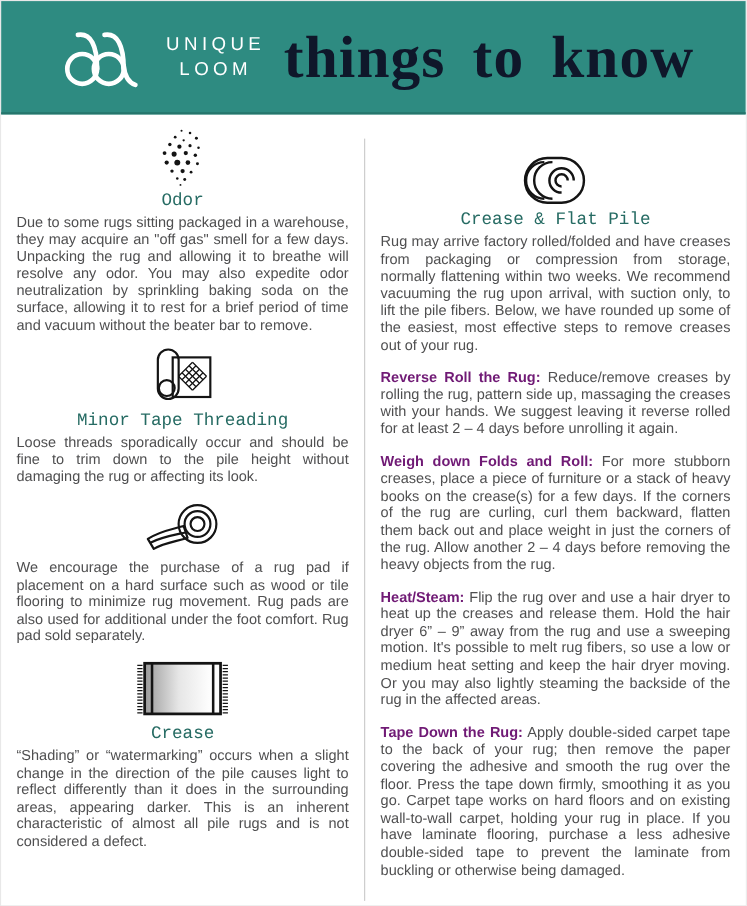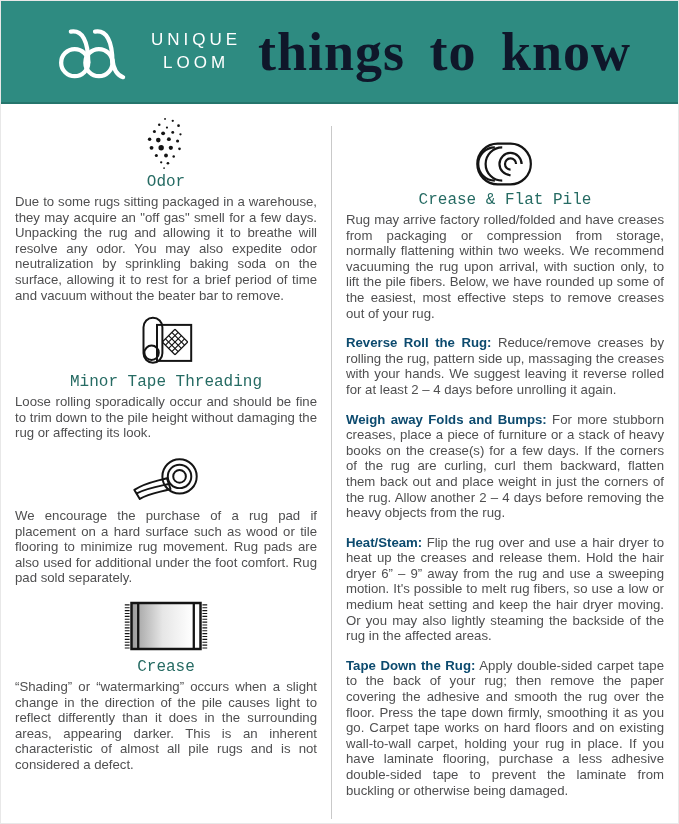--- a/index.html
+++ b/index.html
@@ -35,21 +35,21 @@
   .icon-wrap { display:flex; justify-content:center; align-items:flex-end; }
   .sec-title {
     font-family:Liberation Mono, monospace; font-weight:400;
     color:#266b63; font-size:16px; margin:3px 0 3px 0;
   }
   .sec-body, .tip {
     text-align:justify; font-size:13.2px; line-height:15.6px; color:#4f4f50;
   }
   .sec { margin-bottom:11px; }
   .tip { margin-top:14px; }
-  .tip b { color:#0c4a6e; font-weight:700; }
+  .tip b { color:#701a75; font-weight:700; }
   svg .ink { stroke:#141414; fill:none; stroke-width:2.2; }
 </style>
 </head>
 <body>
 
 <div class="page">
 
   <div class="header">
     <span>
       <svg class="logo-svg" width="86" height="60" viewBox="0 0 88 62" aria-hidden="true">
@@ -111,21 +111,21 @@
             <rect class="ink" x="30" y="12" width="38" height="40" fill="#ffffff"></rect>
             <g transform="rotate(45 50 31)" stroke="#141414" stroke-width="1.3" fill="none">
               <path d="M40 21h20M40 26h20M40 31h20M40 36h20M40 41h20"></path>
               <path d="M40 21v20M45 21v20M50 21v20M55 21v20M60 21v20"></path>
             </g>
             <rect class="ink" x="15" y="4" width="21" height="50" rx="10.5" fill="#ffffff"></rect>
             <circle class="ink" cx="24" cy="43" r="8" fill="#ffffff"></circle>
           </svg>
         </div>
         <h2 class="sec-title">Minor Tape Threading</h2>
-        <p class="sec-body">Loose rolling sporadically occur and should be fine to trim down to the pile height without damaging the rug or affecting its look.</p>
+        <p class="sec-body">Loose threads sporadically occur and should be fine to trim down to the pile height without damaging the rug or affecting its look.</p>
       </section>
 
       <section class="sec">
         <div class="icon-wrap">
           <svg width="86" height="56" viewBox="0 0 90 62" aria-hidden="true">
             <path class="ink" d="M10 42 C22 34 32 33 46 29 L50 41 C36 45 26 46 16 52 Z" fill="#ffffff" stroke-linejoin="round"></path>
             <path class="ink" d="M12 46 C24 40 34 38.5 48 35.5" stroke-width="1.6"></path>
             <circle class="ink" cx="60" cy="27" r="19" fill="#ffffff"></circle>
             <circle class="ink" cx="60" cy="27" r="13"></circle>
             <circle class="ink" cx="60" cy="27" r="7"></circle>
@@ -171,21 +171,21 @@
               <path d="M66 26 a6 6 0 1 0 -6 6"></path>
             </g>
           </svg>
         </div>
         <h2 class="sec-title">Crease &amp; Flat Pile</h2>
         <p class="sec-body">Rug may arrive factory rolled/folded and have creases from packaging or compression from storage, normally flattening within two weeks. We recommend vacuuming the rug upon arrival, with suction only, to lift the pile fibers. Below, we have rounded up some of the easiest, most effective steps to remove creases out of your rug.</p>
       </section>
 
       <p class="tip"><b>Reverse Roll the Rug:</b> <span>Reduce/remove creases by rolling the rug, pattern side up, massaging the creases with your hands. We suggest leaving it reverse rolled for at least 2 – 4 days before unrolling it again.</span></p>
 
-      <p class="tip"><b>Weigh away Folds and Bumps:</b> <span>For more stubborn creases, place a piece of furniture or a stack of heavy books on the crease(s) for a few days. If the corners of the rug are curling, curl them backward, flatten them back out and place weight in just the corners of the rug. Allow another 2 – 4 days before removing the heavy objects from the rug.</span></p>
+      <p class="tip"><b>Weigh down Folds and Roll:</b> <span>For more stubborn creases, place a piece of furniture or a stack of heavy books on the crease(s) for a few days. If the corners of the rug are curling, curl them backward, flatten them back out and place weight in just the corners of the rug. Allow another 2 – 4 days before removing the heavy objects from the rug.</span></p>
 
       <p class="tip"><b>Heat/Steam:</b> <span>Flip the rug over and use a hair dryer to heat up the creases and release them. Hold the hair dryer 6” – 9” away from the rug and use a sweeping motion. It's possible to melt rug fibers, so use a low or medium heat setting and keep the hair dryer moving. Or you may also lightly steaming the backside of the rug in the affected areas.</span></p>
 
       <p class="tip"><b>Tape Down the Rug:</b> <span>Apply double-sided carpet tape to the back of your rug; then remove the paper covering the adhesive and smooth the rug over the floor. Press the tape down firmly, smoothing it as you go. Carpet tape works on hard floors and on existing wall-to-wall carpet, holding your rug in place. If you have laminate flooring, purchase a less adhesive double-sided tape to prevent the laminate from buckling or otherwise being damaged.</span></p>
 
     </div>
   </div>
 </div>
 
 </body></html>

